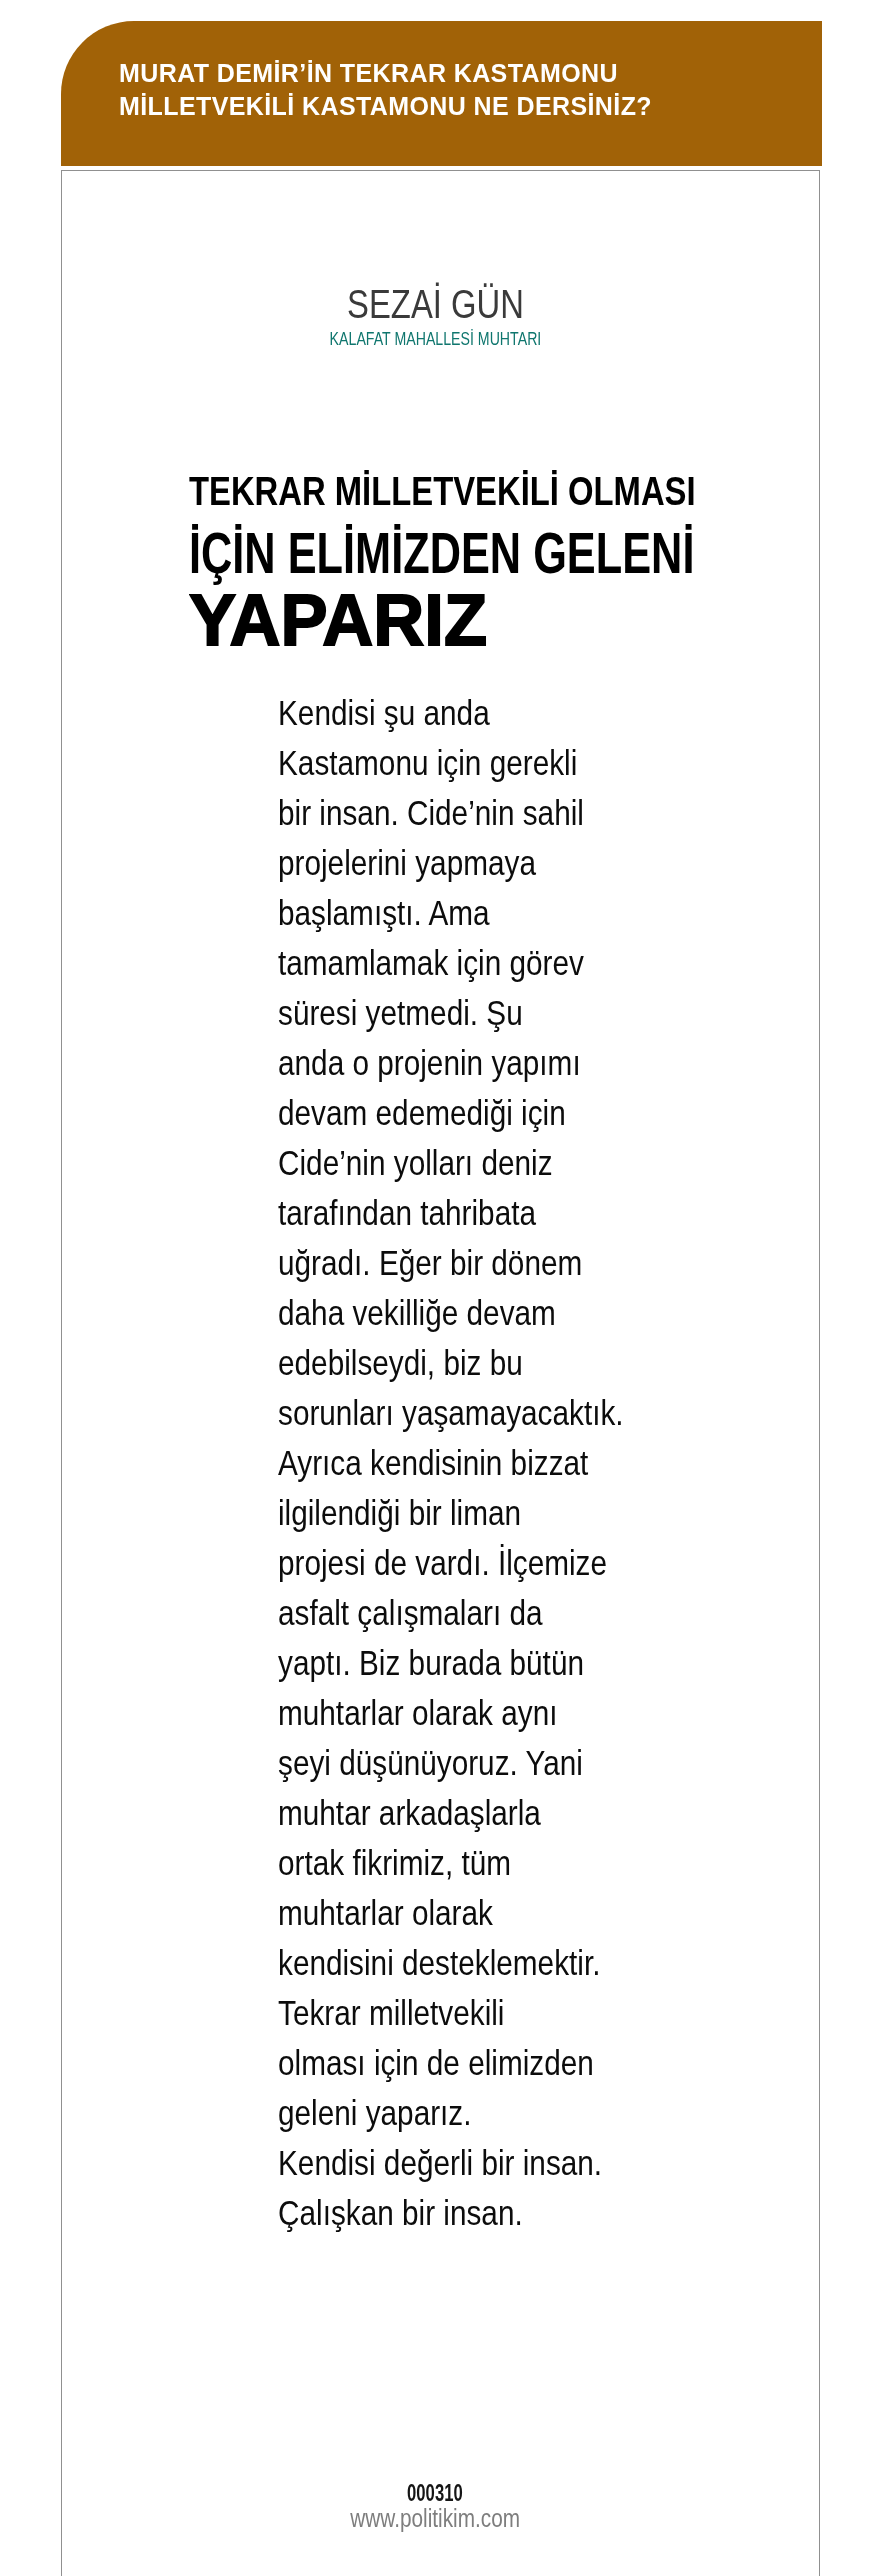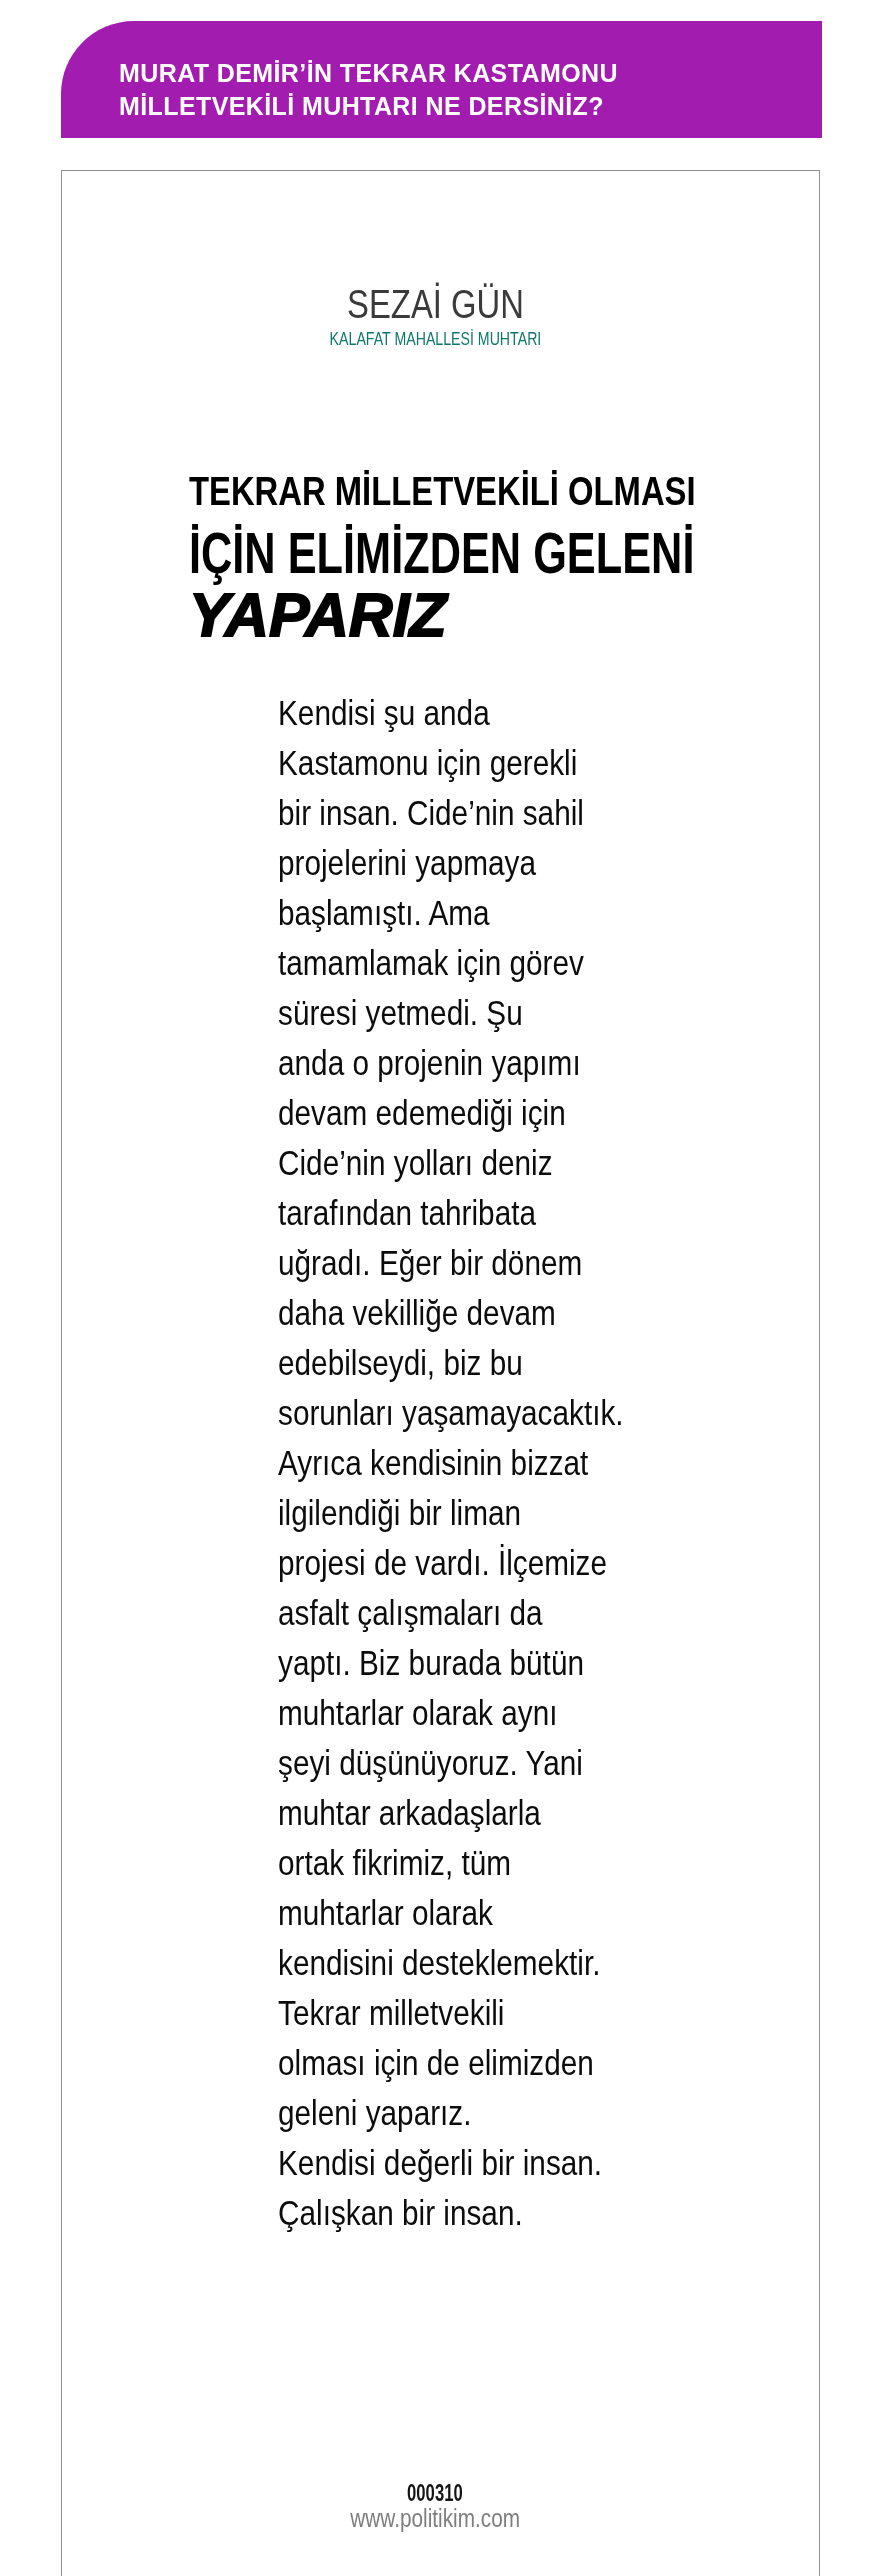--- a/index.html
+++ b/index.html
@@ -6,22 +6,22 @@
   #page{
     position:relative;
     width:882px;height:2576px;
     background:#ffffff;
     font-family:"Liberation Sans", sans-serif;
     overflow:hidden;
   }
   
   .banner{
     position:absolute;left:61px;top:21px;
-    width:761px;height:117px;
-    background:#a21caf;
+    width:761px;height:145px;
+    background:#a16207;
     border-top-left-radius:73px;
     box-sizing:border-box;
     padding:36px 0 0 58px;
   }
   .banner-line{
     color:#ffffff;
     font-weight:bold;
     font-size:25px;
     line-height:33px;
     letter-spacing:0.4px;
@@ -50,21 +50,21 @@
     font-weight:300;
     color:#0f766e;
   }
   .person-title .scale{display:inline-block;transform:scaleX(0.77);transform-origin:center;white-space:nowrap;}
   
   .headline-line{position:absolute;left:189px;color:#000;font-weight:bold;white-space:nowrap;line-height:1;}
   .hl1{top:471px;font-size:40px;}
   .hl1 .scale{display:inline-block;transform:scaleX(0.82);transform-origin:left center;}
   .hl2{top:525px;font-size:57px;}
   .hl2 .scale{display:inline-block;transform:scaleX(0.76);transform-origin:left center;}
-  .hl3{top:584px;font-size:62px;font-style:italic;}
+  .hl3{top:584px;font-size:72px;}
   .hl3 .scale{
     display:inline-block;transform:scaleX(0.98);transform-origin:left center;
     -webkit-text-stroke:1.9px #000;
   }
   
   .quote{
     position:absolute;left:278px;top:688px;
     width:537px;
     font-size:35px;
     line-height:50px;
@@ -88,21 +88,21 @@
   }
   .footer-site .scale{display:inline-block;transform:scaleX(0.80);transform-origin:center;white-space:nowrap;}
 </style>
 </head>
 <body>
 
 <div id="page">
 
   <div class="banner">
     <div class="banner-line">MURAT DEMİR’İN TEKRAR KASTAMONU</div>
-    <div class="banner-line">MİLLETVEKİLİ MUHTARI NE DERSİNİZ?</div>
+    <div class="banner-line">MİLLETVEKİLİ KASTAMONU NE DERSİNİZ?</div>
   </div>
 
   <div class="card"></div>
 
   <div class="center-row person-name">
     <span class="scale">SEZAİ GÜN</span>
   </div>
   <div class="center-row person-title">
     <span class="scale">KALAFAT MAHALLESİ MUHTARI</span>
   </div>

